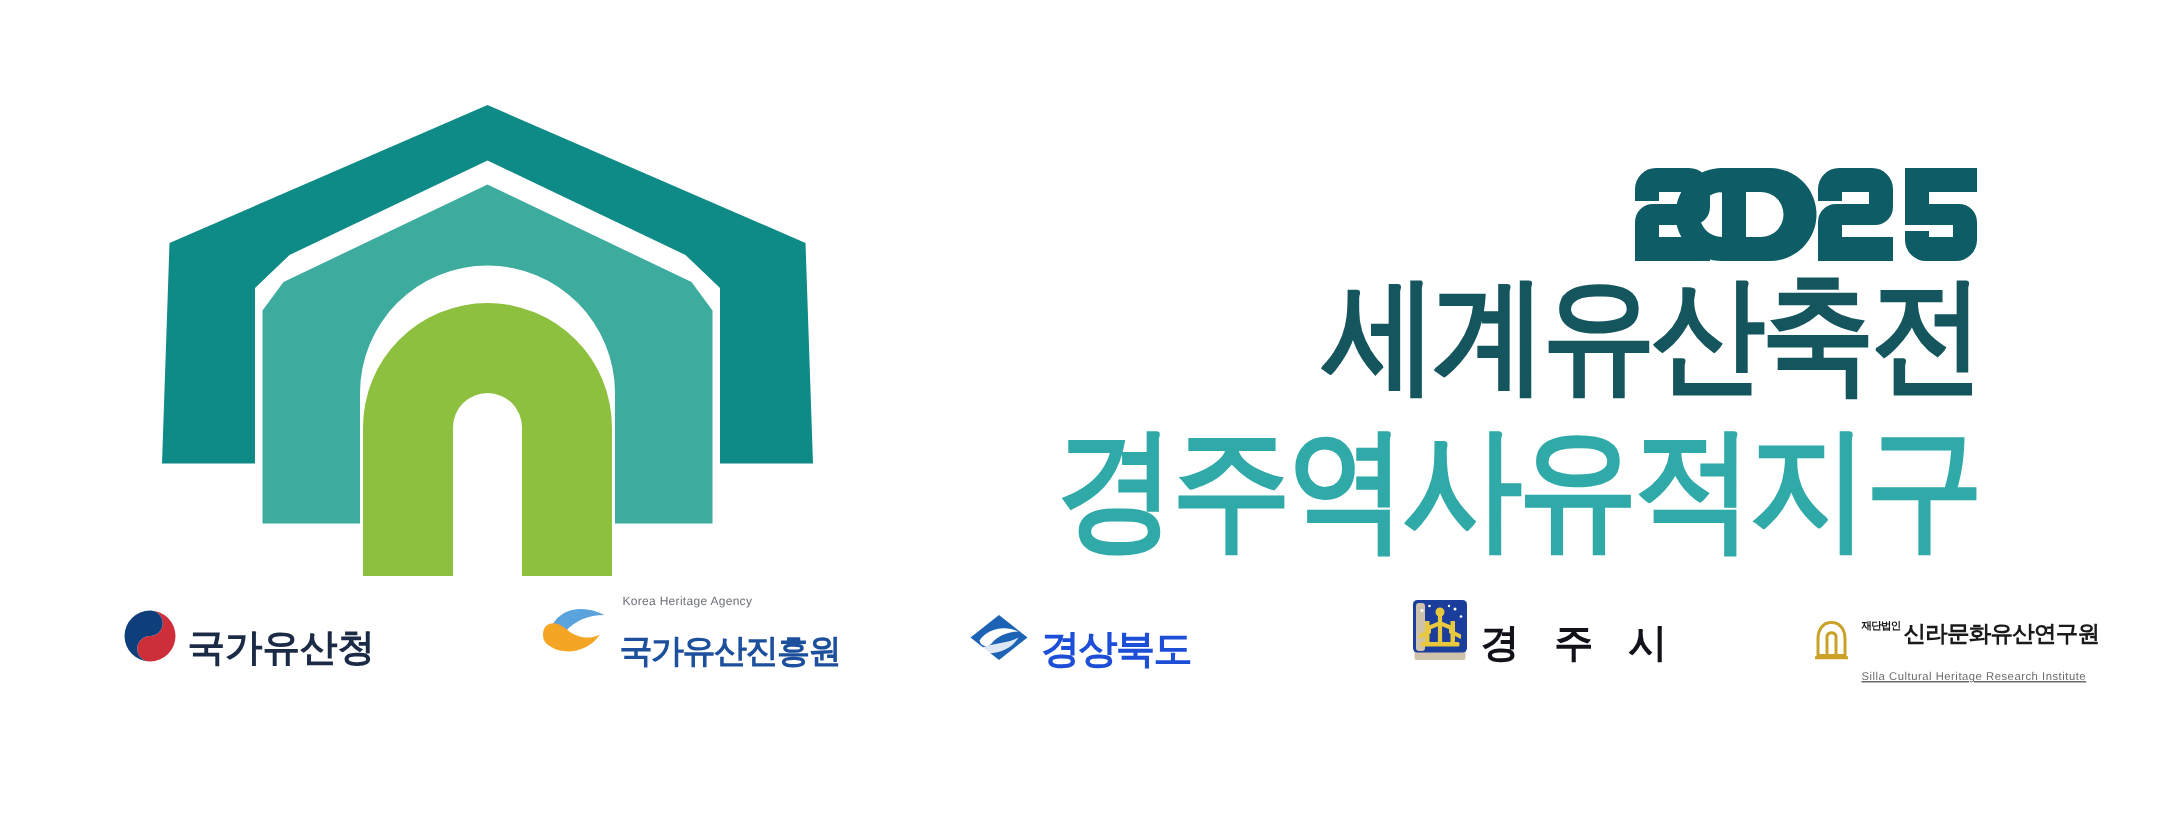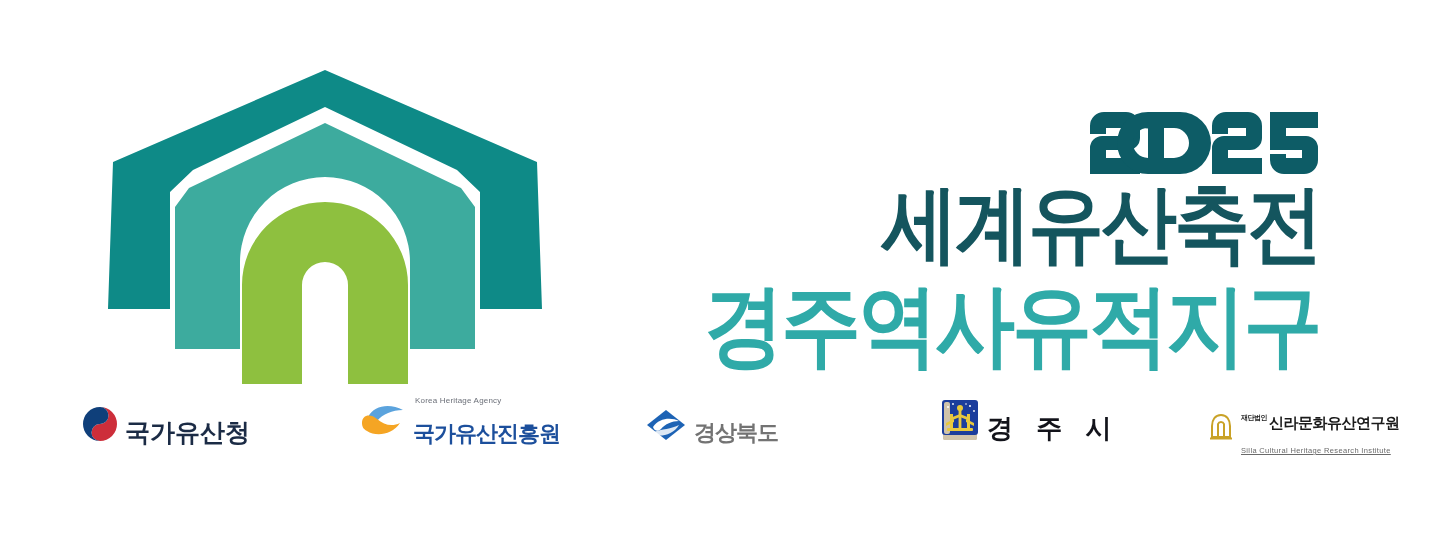--- a/index.html
+++ b/index.html
@@ -103,21 +103,21 @@
 
   
   #sp-khs   { left: 82px;   top: 5px; }
   #sp-khs   .kr-name { font-size: 25px; color: #1b2b45; letter-spacing: 0px; }
 
   #sp-kha   { left: 358px;  top: 2px; }
   #sp-kha   .en-name { font-size: 8px;  color: #6b6f78; letter-spacing: .2px; font-weight:400; margin-left:2px;}
   #sp-kha   .kr-name { font-size: 22px; color: #1c4f9c; letter-spacing: -1px; }
 
   #sp-gbd   { left: 645px;  top: 6px; }
-  #sp-gbd   .kr-name { font-size: 22px; color: #737373; letter-spacing: -1px; }
+  #sp-gbd   .kr-name { font-size: 26px; color: #1d4ed8; letter-spacing: -1px; }
 
   #sp-gju   { left: 940px;  top: 2px; }
   #sp-gju   .kr-name { font-size: 26px; color: #12131a; letter-spacing: 8px; }
 
   #sp-silla { left: 1208px; top: 8px; }
   #sp-silla .kr-name { font-size: 15px; color: #1a1a1a; letter-spacing: -.5px; }
   #sp-silla .en-name { font-size: 7.5px; color: #6a6a6a; letter-spacing: .35px; margin-top:16px;text-decoration:underline; }
   #sp-silla .tiny-prefix {
     font-size: 7px; color:#1a1a1a; font-weight:700; line-height:.95;
     display:inline-block; vertical-align: top; margin-right:2px;

